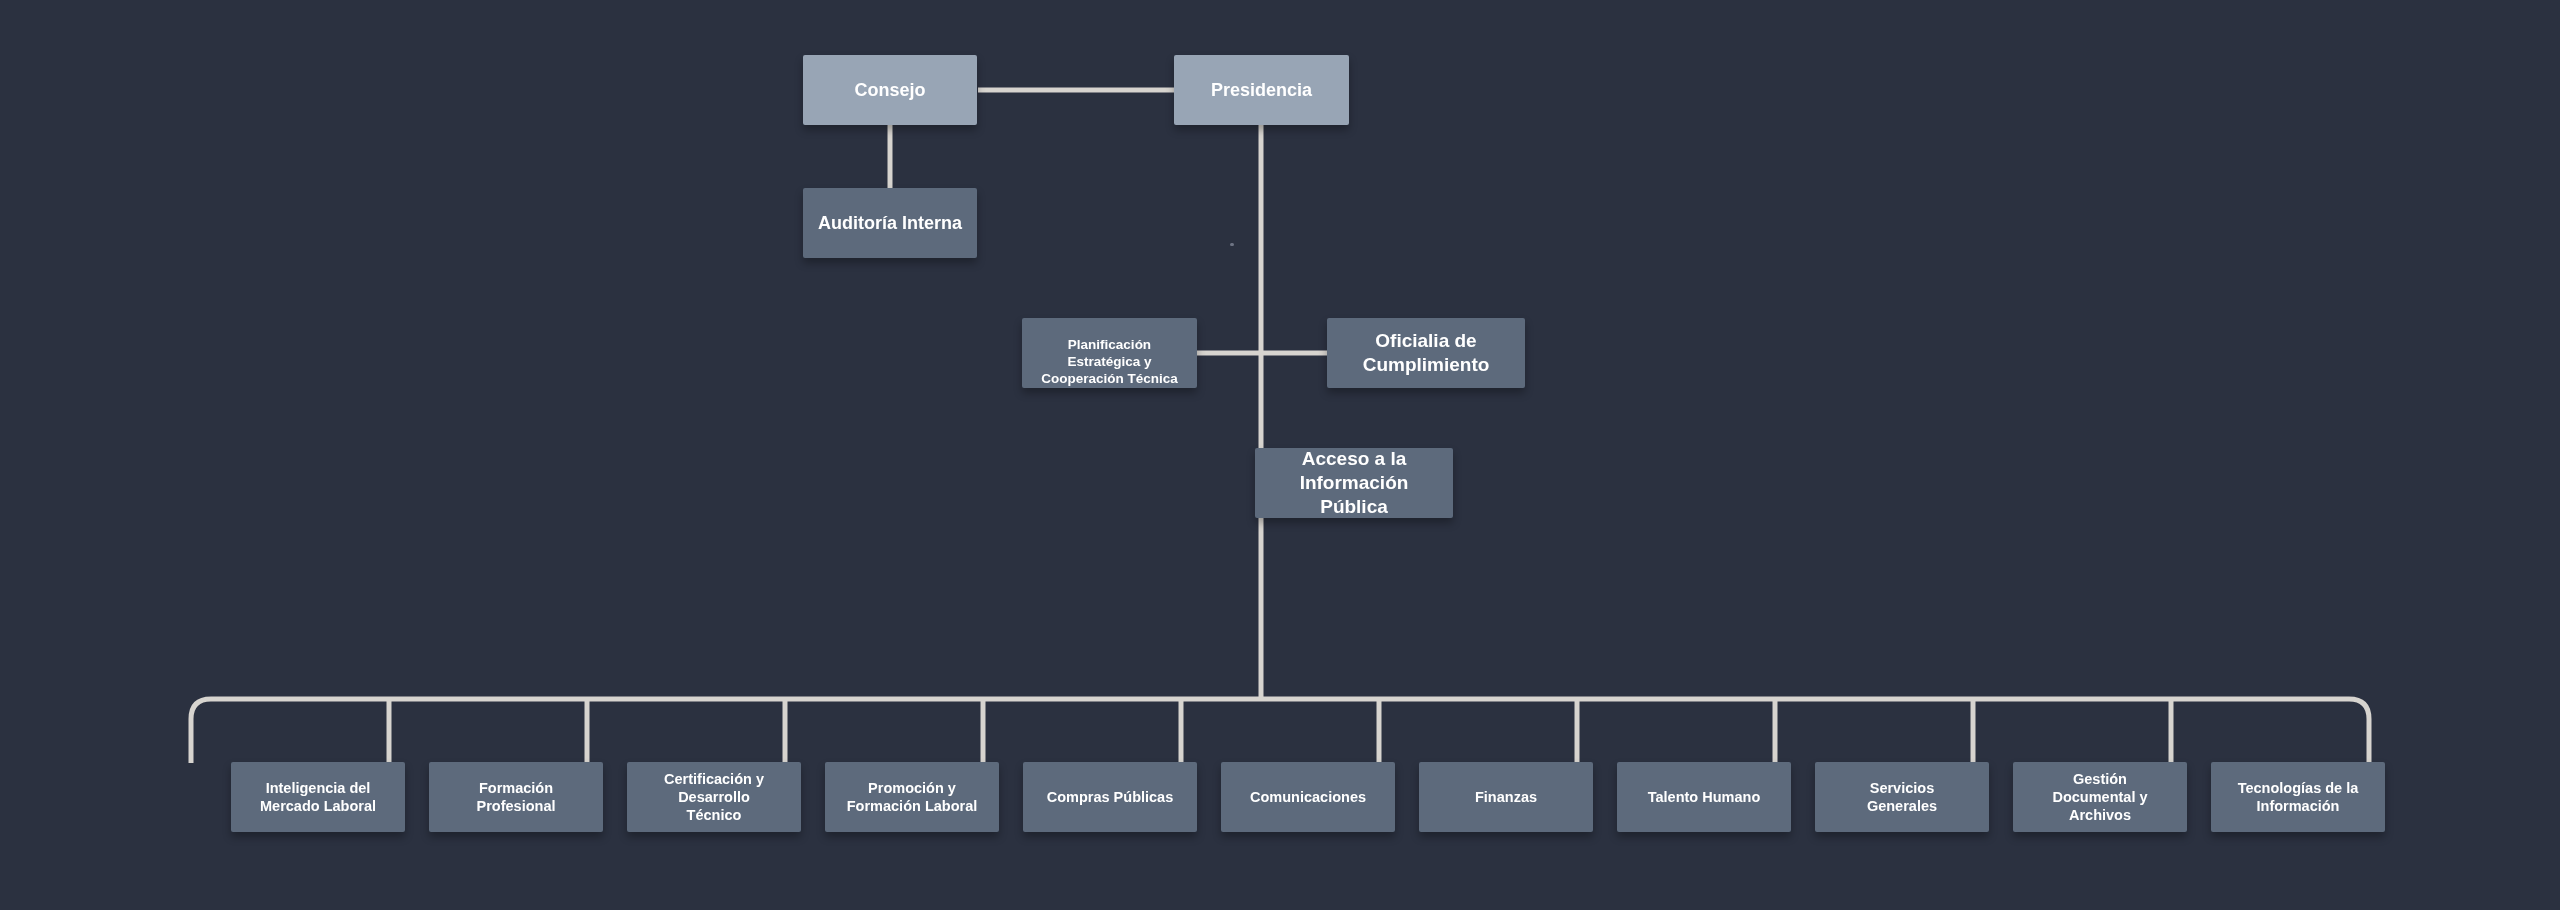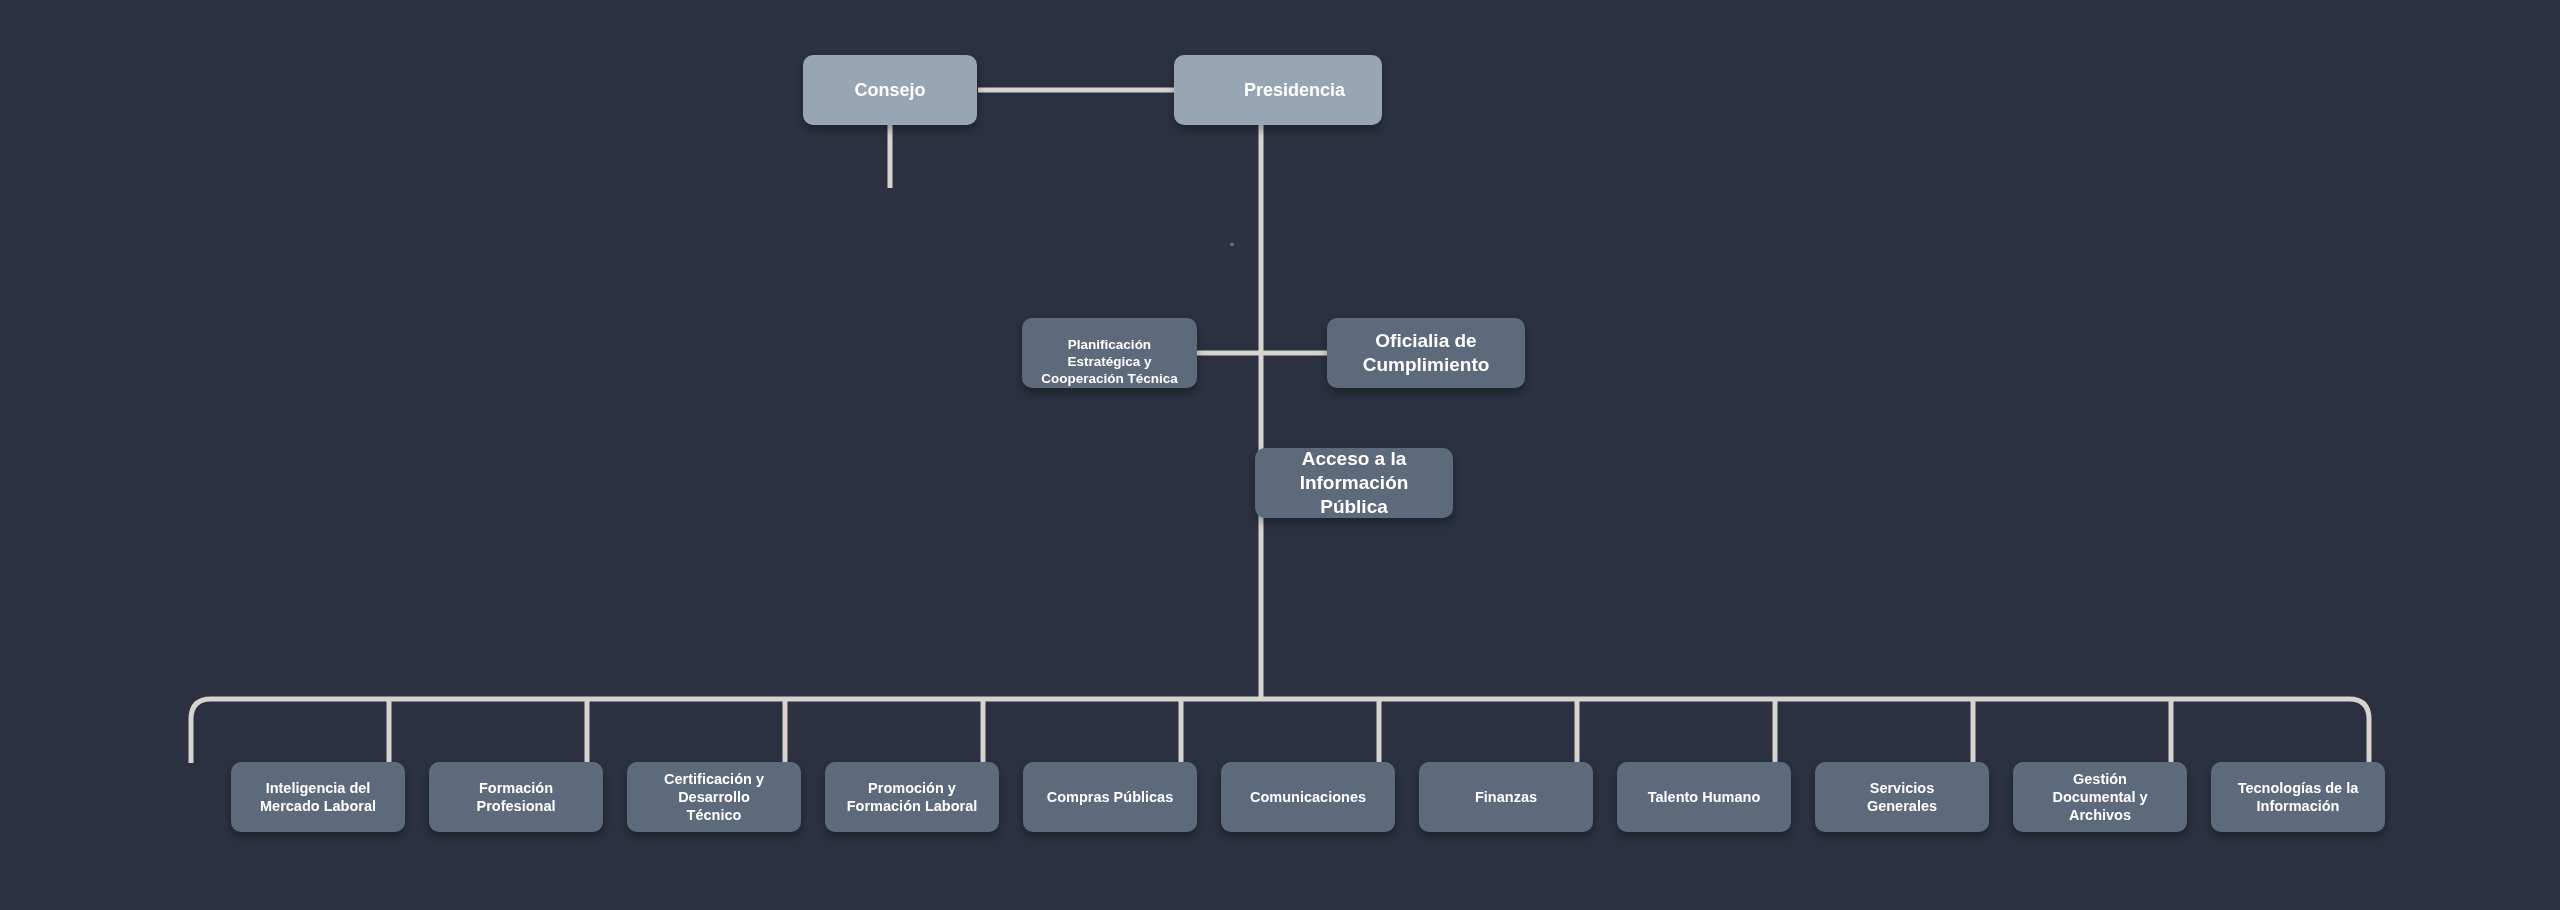--- a/index.html
+++ b/index.html
@@ -17,32 +17,32 @@
     background:var(--bg);
     overflow:hidden;
     font-family:"Liberation Sans", sans-serif;
   }
   #lines{position:absolute;left:0;top:0;width:2560px;height:910px;}
   #lines path{stroke:var(--connector);stroke-width:5;fill:none;}
   .node{
     position:absolute;
     display:flex;align-items:center;justify-content:center;
     text-align:center;
-    border-radius:10px;
+    border-radius:2px;
     box-shadow:0 5px 8px rgba(0,0,0,0.30);
     color:var(--label);
     font-weight:bold;
   }
   .node .node-label{white-space:pre-line;line-height:1.25;}
   .exec{background:var(--exec-box);width:174px;height:70px;font-size:18px;}
   .unit{background:var(--unit-box);}
   .mid{width:198px;height:70px;font-size:19px;}
   .mid-small{width:175px;height:70px;font-size:13.5px;align-items:flex-end;}
   #n-consejo{left:803px;top:55px;width:174px;height:70px;}
-  #n-presidencia{left:1174px;top:55px;width:175px;height:70px;padding-left:33px;}
+  #n-presidencia{left:1174px;top:55px;width:175px;height:70px;}
   #n-auditoria{left:803px;top:188px;width:174px;height:70px;background:var(--unit-box);font-size:18px;}
   #n-planificacion{left:1022px;top:318px;}
   #n-oficialia{left:1327px;top:318px;}
   #n-acceso{left:1255px;top:448px;}
   #dept-row{
     position:absolute;left:0;top:762px;width:2560px;
     display:flex;justify-content:center;gap:24px;margin-left:28px;
   }
   .dept{
     position:relative;
@@ -79,20 +79,23 @@
   </svg>
 
   <div class="node exec" id="n-consejo">
     <span class="node-label">Consejo</span>
   </div>
 
   <div class="node exec" id="n-presidencia">
     <span class="node-label">Presidencia</span>
   </div>
 
+  <div class="node" id="n-auditoria">
+    <span class="node-label">Auditoría Interna</span>
+  </div>
 
   <div class="node unit mid-small" id="n-planificacion">
     <span class="node-label">Planificación
 Estratégica y
 Cooperación Técnica</span>
   </div>
 
   <div class="node unit mid" id="n-oficialia">
     <span class="node-label">Oficialia de
 Cumplimiento</span>

